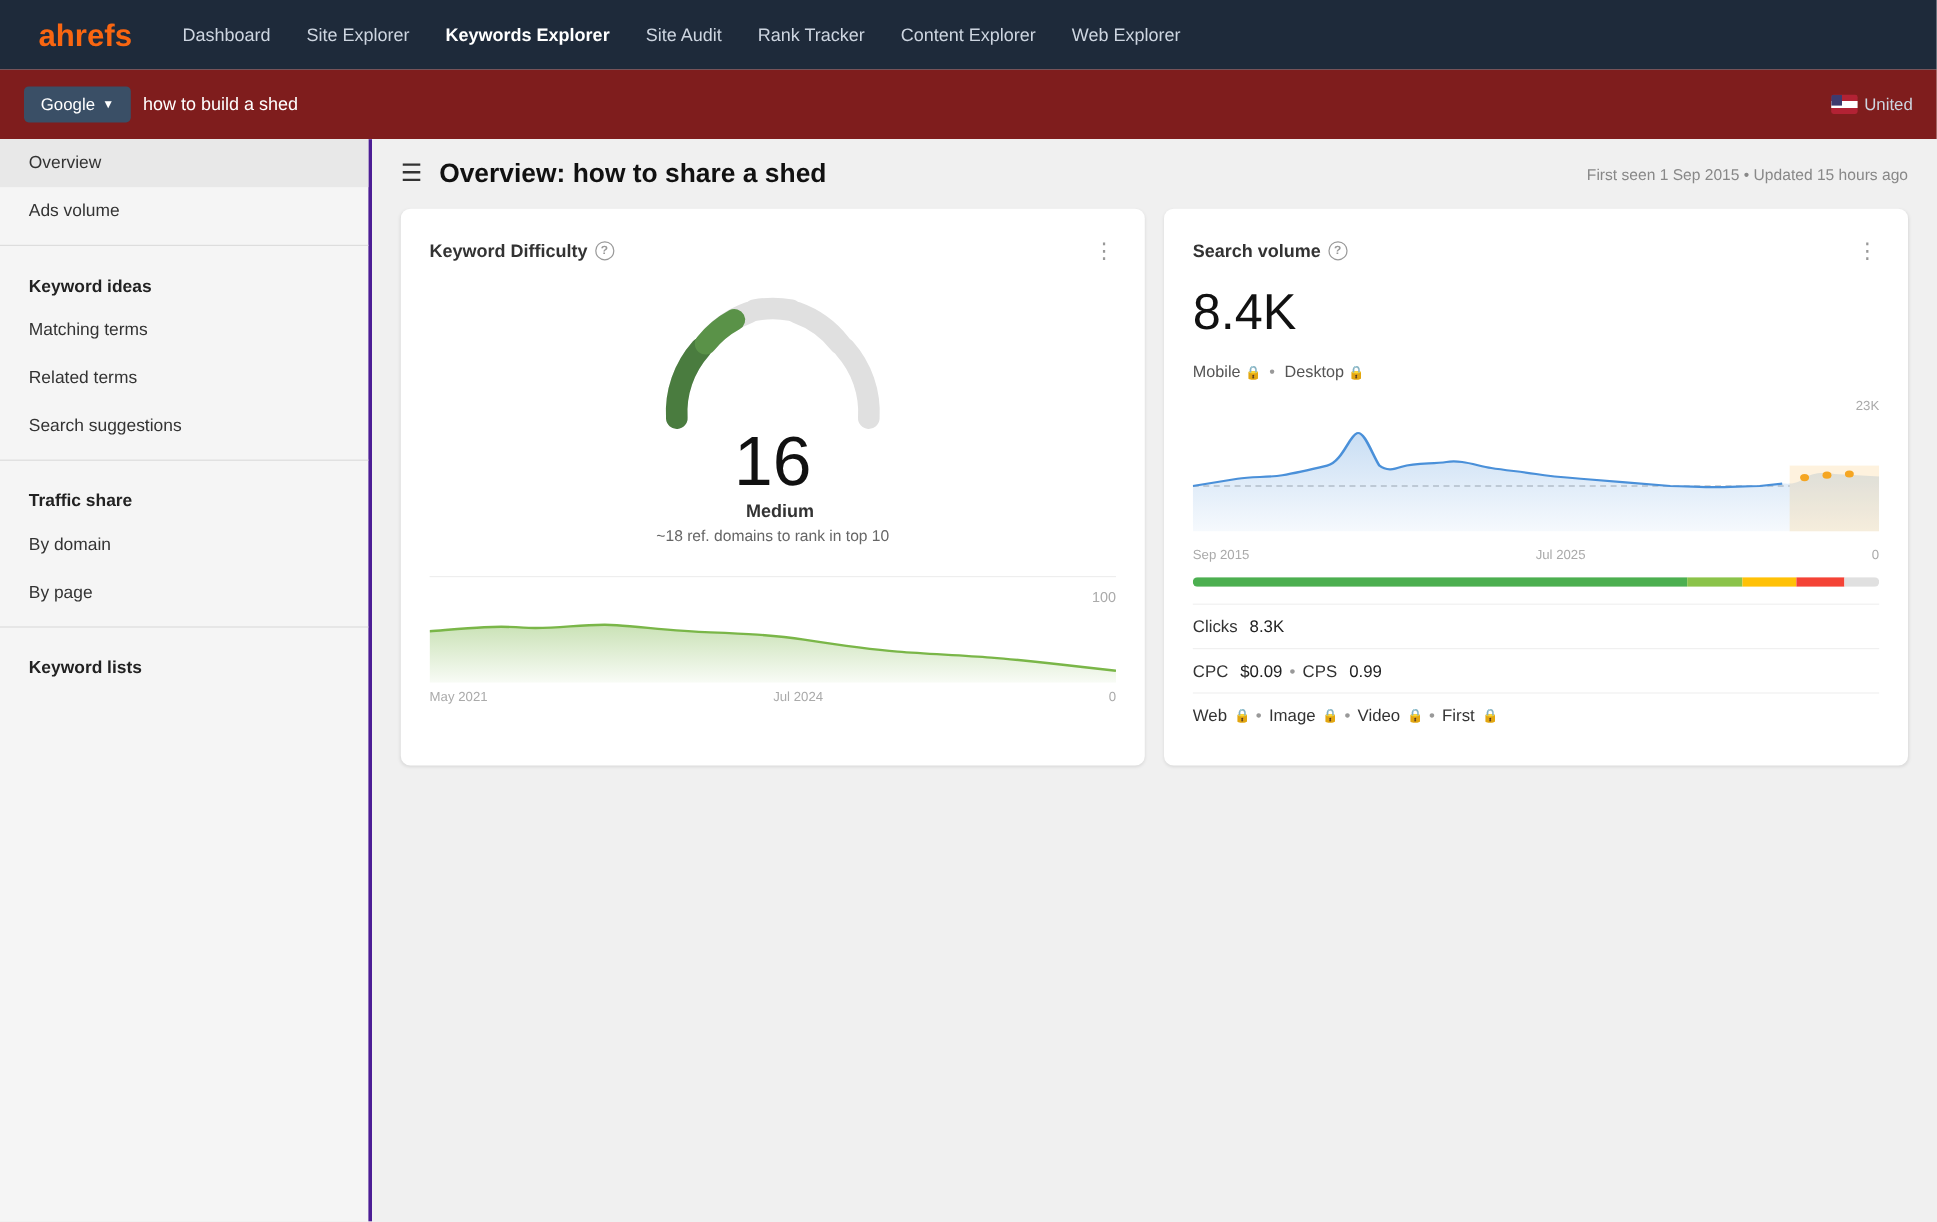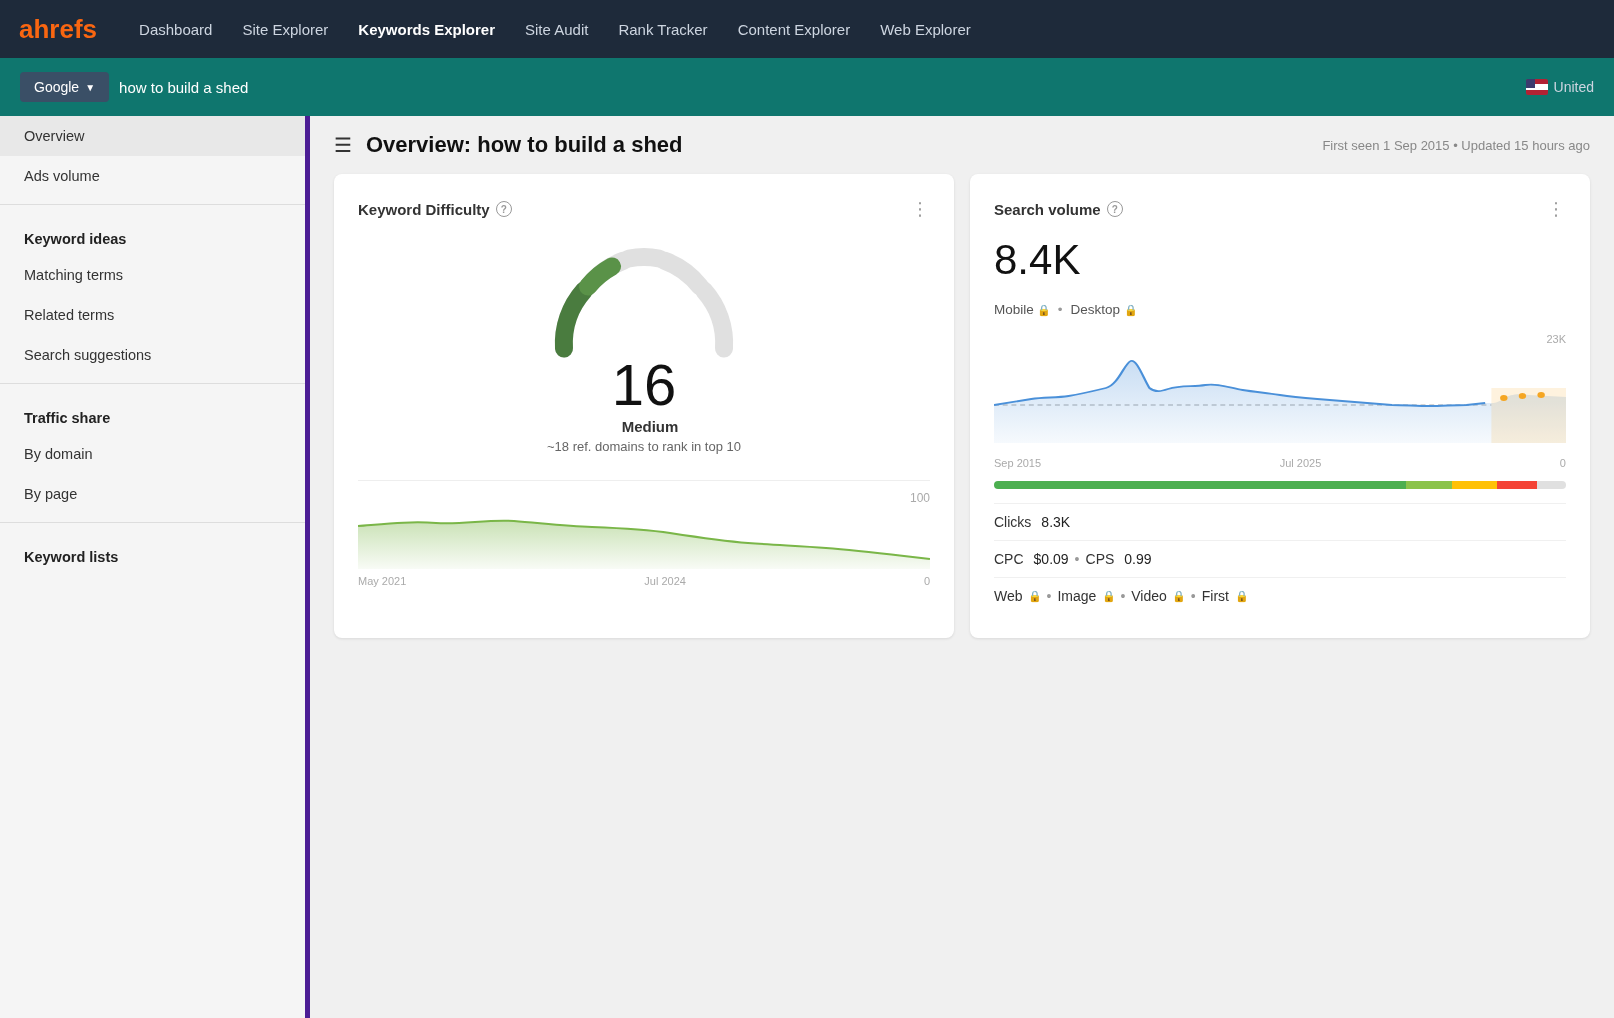--- a/index.html
+++ b/index.html
@@ -3,21 +3,21 @@
   <meta charset="utf-8">
   <style>
     * { margin: 0; padding: 0; box-sizing: border-box; }
     body { font-family: -apple-system, BlinkMacSystemFont, 'Segoe UI', sans-serif; background: #f0f0f0; }
 
     
     .top-nav {
       background: #1e2a3a;
       display: flex;
       align-items: center;
-      padding: 0 19px;
+      padding: 0 32px;
       height: 58px;
     }
     .logo {
       margin-right: 30px;
       font-size: 26px;
       font-weight: 900;
       color: #fff;
     }
     .logo span { color: #f96611; }
     .nav-links { display: flex; gap: 6px; flex: 1; }
@@ -29,21 +29,21 @@
       border-radius: 4px;
       white-space: nowrap;
     }
     .nav-link.active {
       color: #fff;
       font-weight: 600;
     }
 
     
     .search-bar {
-      background: #0f766e;
+      background: #7f1d1d;
       display: flex;
       align-items: center;
       padding: 10px 20px;
       height: 58px;
       gap: 10px;
     }
     .search-engine-btn {
       background: #3a4f66;
       border: none;
       color: #fff;
@@ -91,21 +91,21 @@
     
     .main-layout {
       display: flex;
       min-height: calc(100vh - 116px);
     }
 
     
     .sidebar {
       width: 310px;
       background: #f5f5f5;
-      border-right: 5px solid #4c1d95;
+      border-right: 3px solid #4c1d95;
       padding: 0;
       flex-shrink: 0;
     }
     .sidebar-item {
       padding: 12px 24px;
       font-size: 14.5px;
       color: #333;
       cursor: pointer;
     }
     .sidebar-item.active {
@@ -374,21 +374,21 @@
     <div class="sidebar-item">By domain</div>
     <div class="sidebar-item">By page</div>
     <div class="sidebar-divider"></div>
     <div class="sidebar-section-header">Keyword lists</div>
   </aside>
 
   <main class="content-area">
 
     <div class="page-header">
       <span class="hamburger-icon">☰</span>
-      <h1 class="page-title">Overview: how to build a shed</h1>
+      <h1 class="page-title">Overview: how to share a shed</h1>
       <span class="page-meta">First seen 1 Sep 2015 • Updated 15 hours ago</span>
     </div>
 
     <div class="cards-grid">
 
       <div class="card">
         <div class="card-header">
           <div class="card-title">
             <span>Keyword Difficulty</span>
             <span class="help-icon">?</span>

